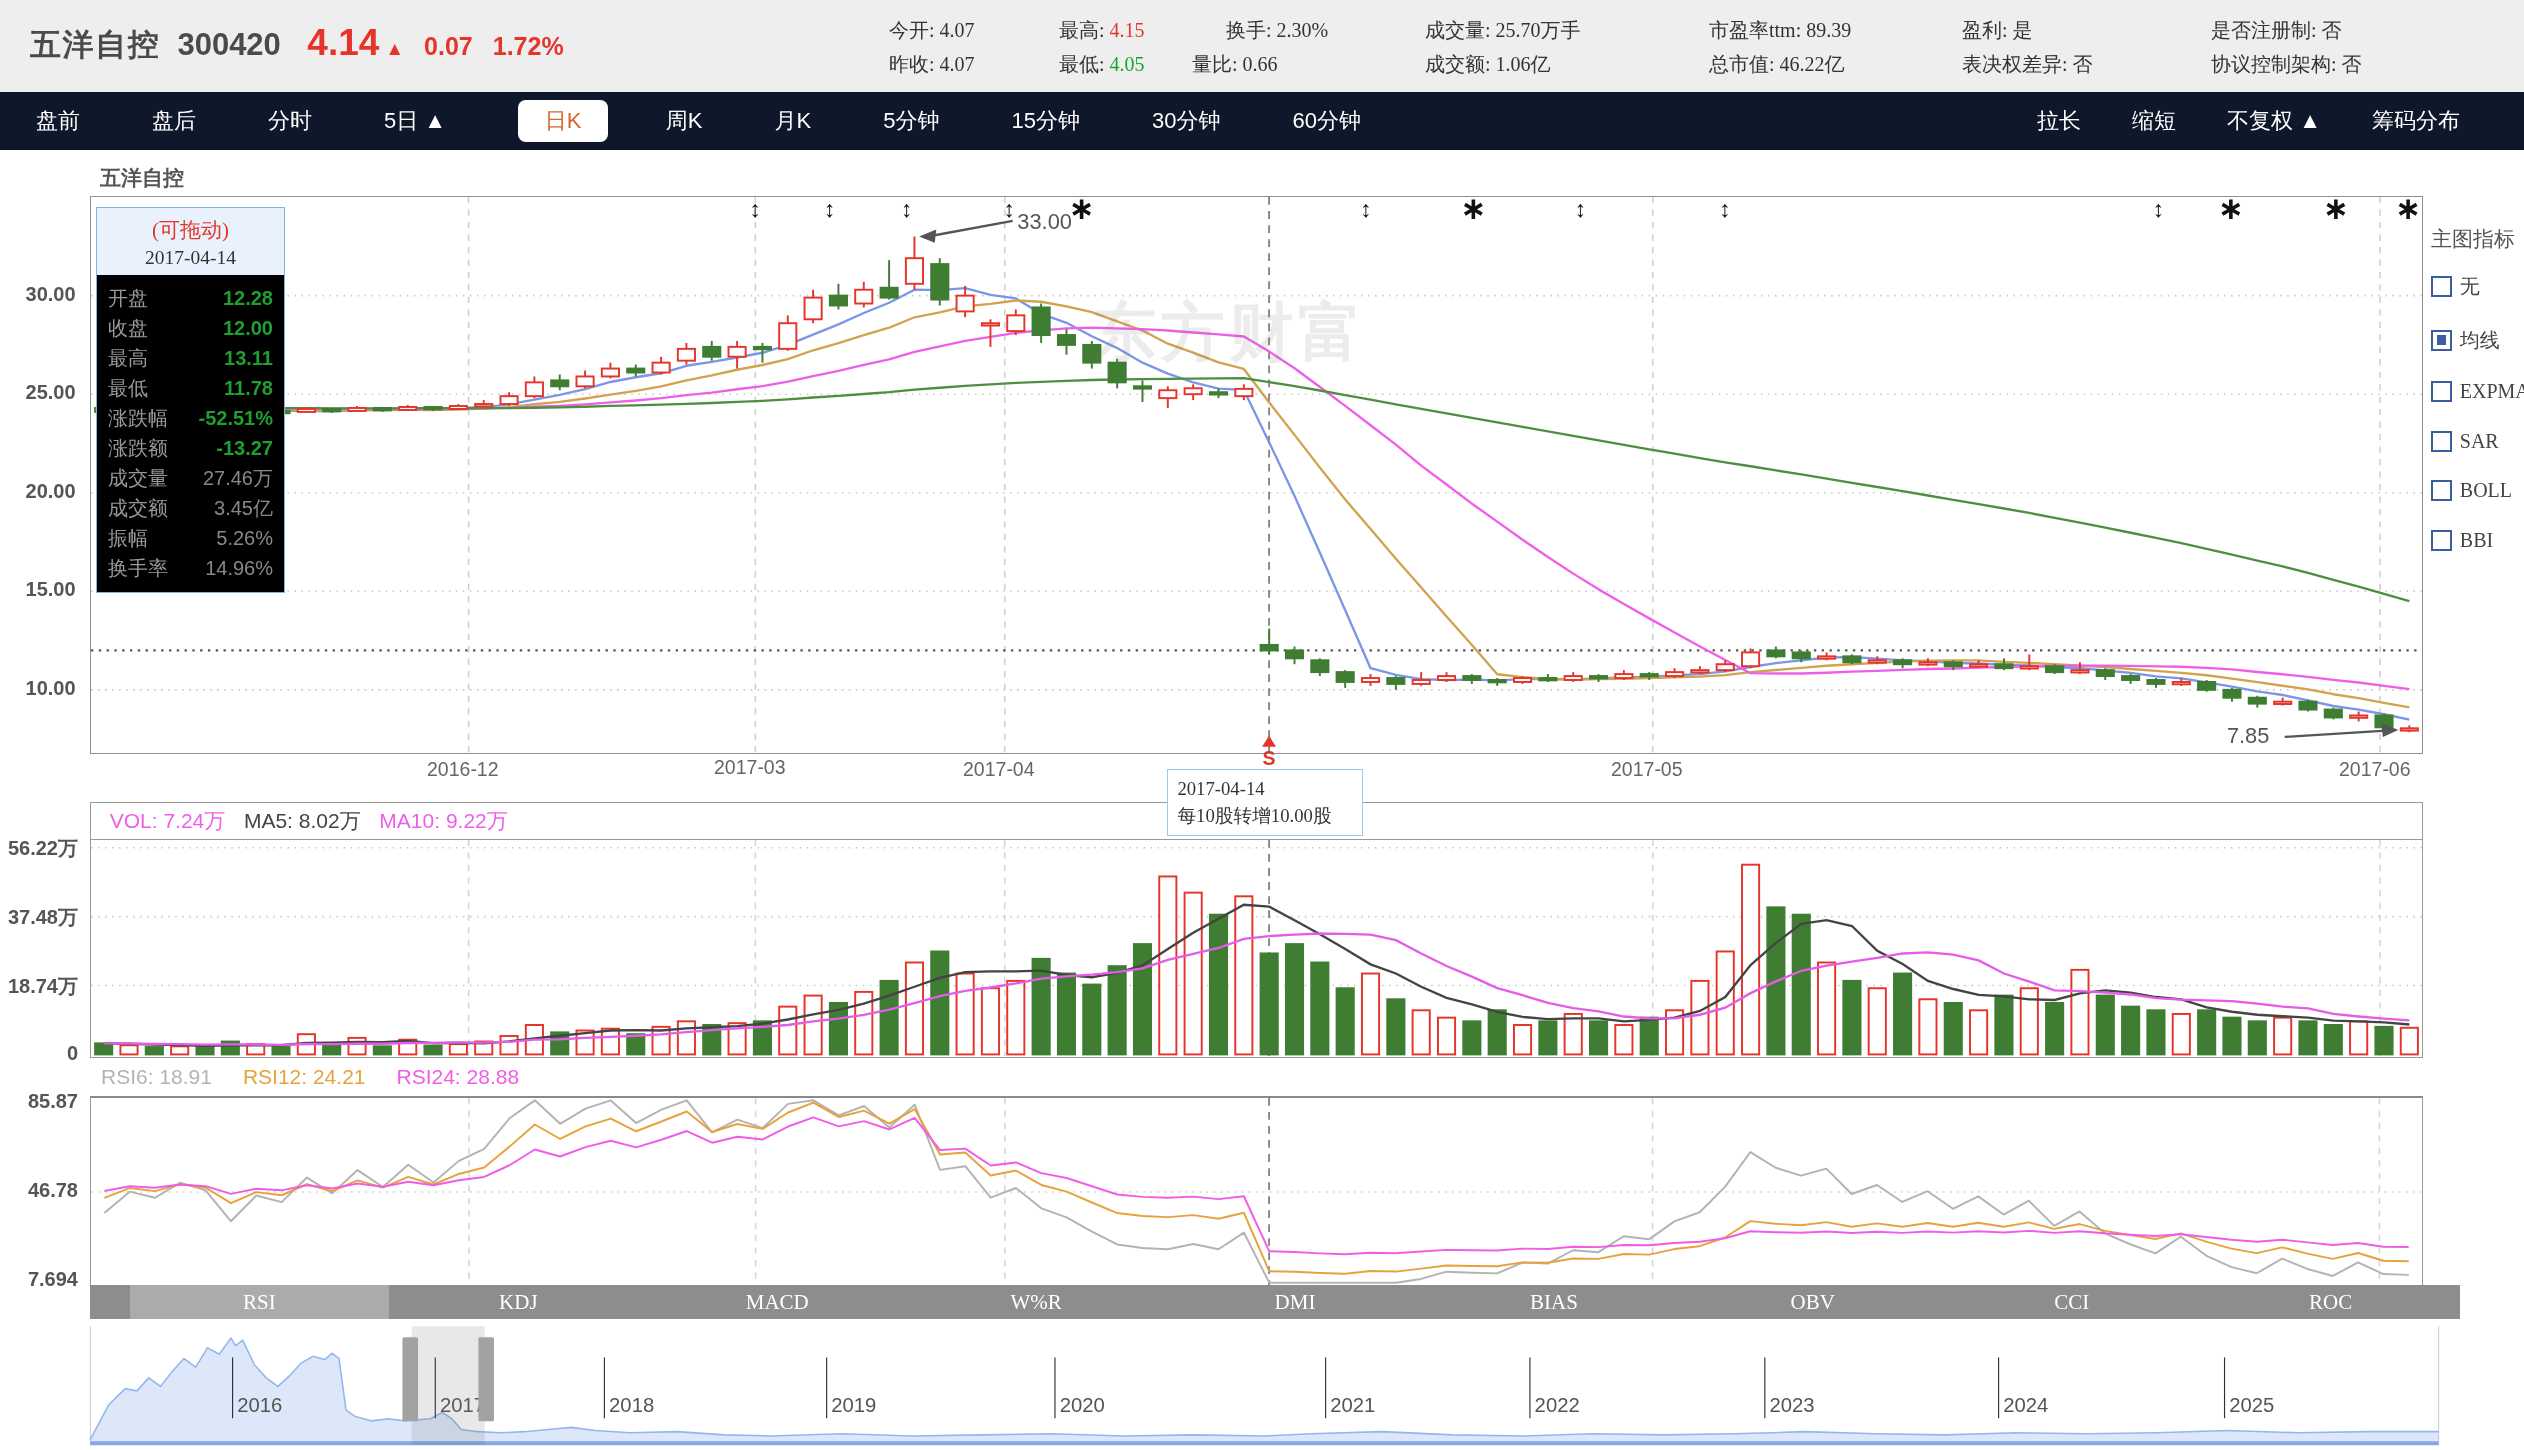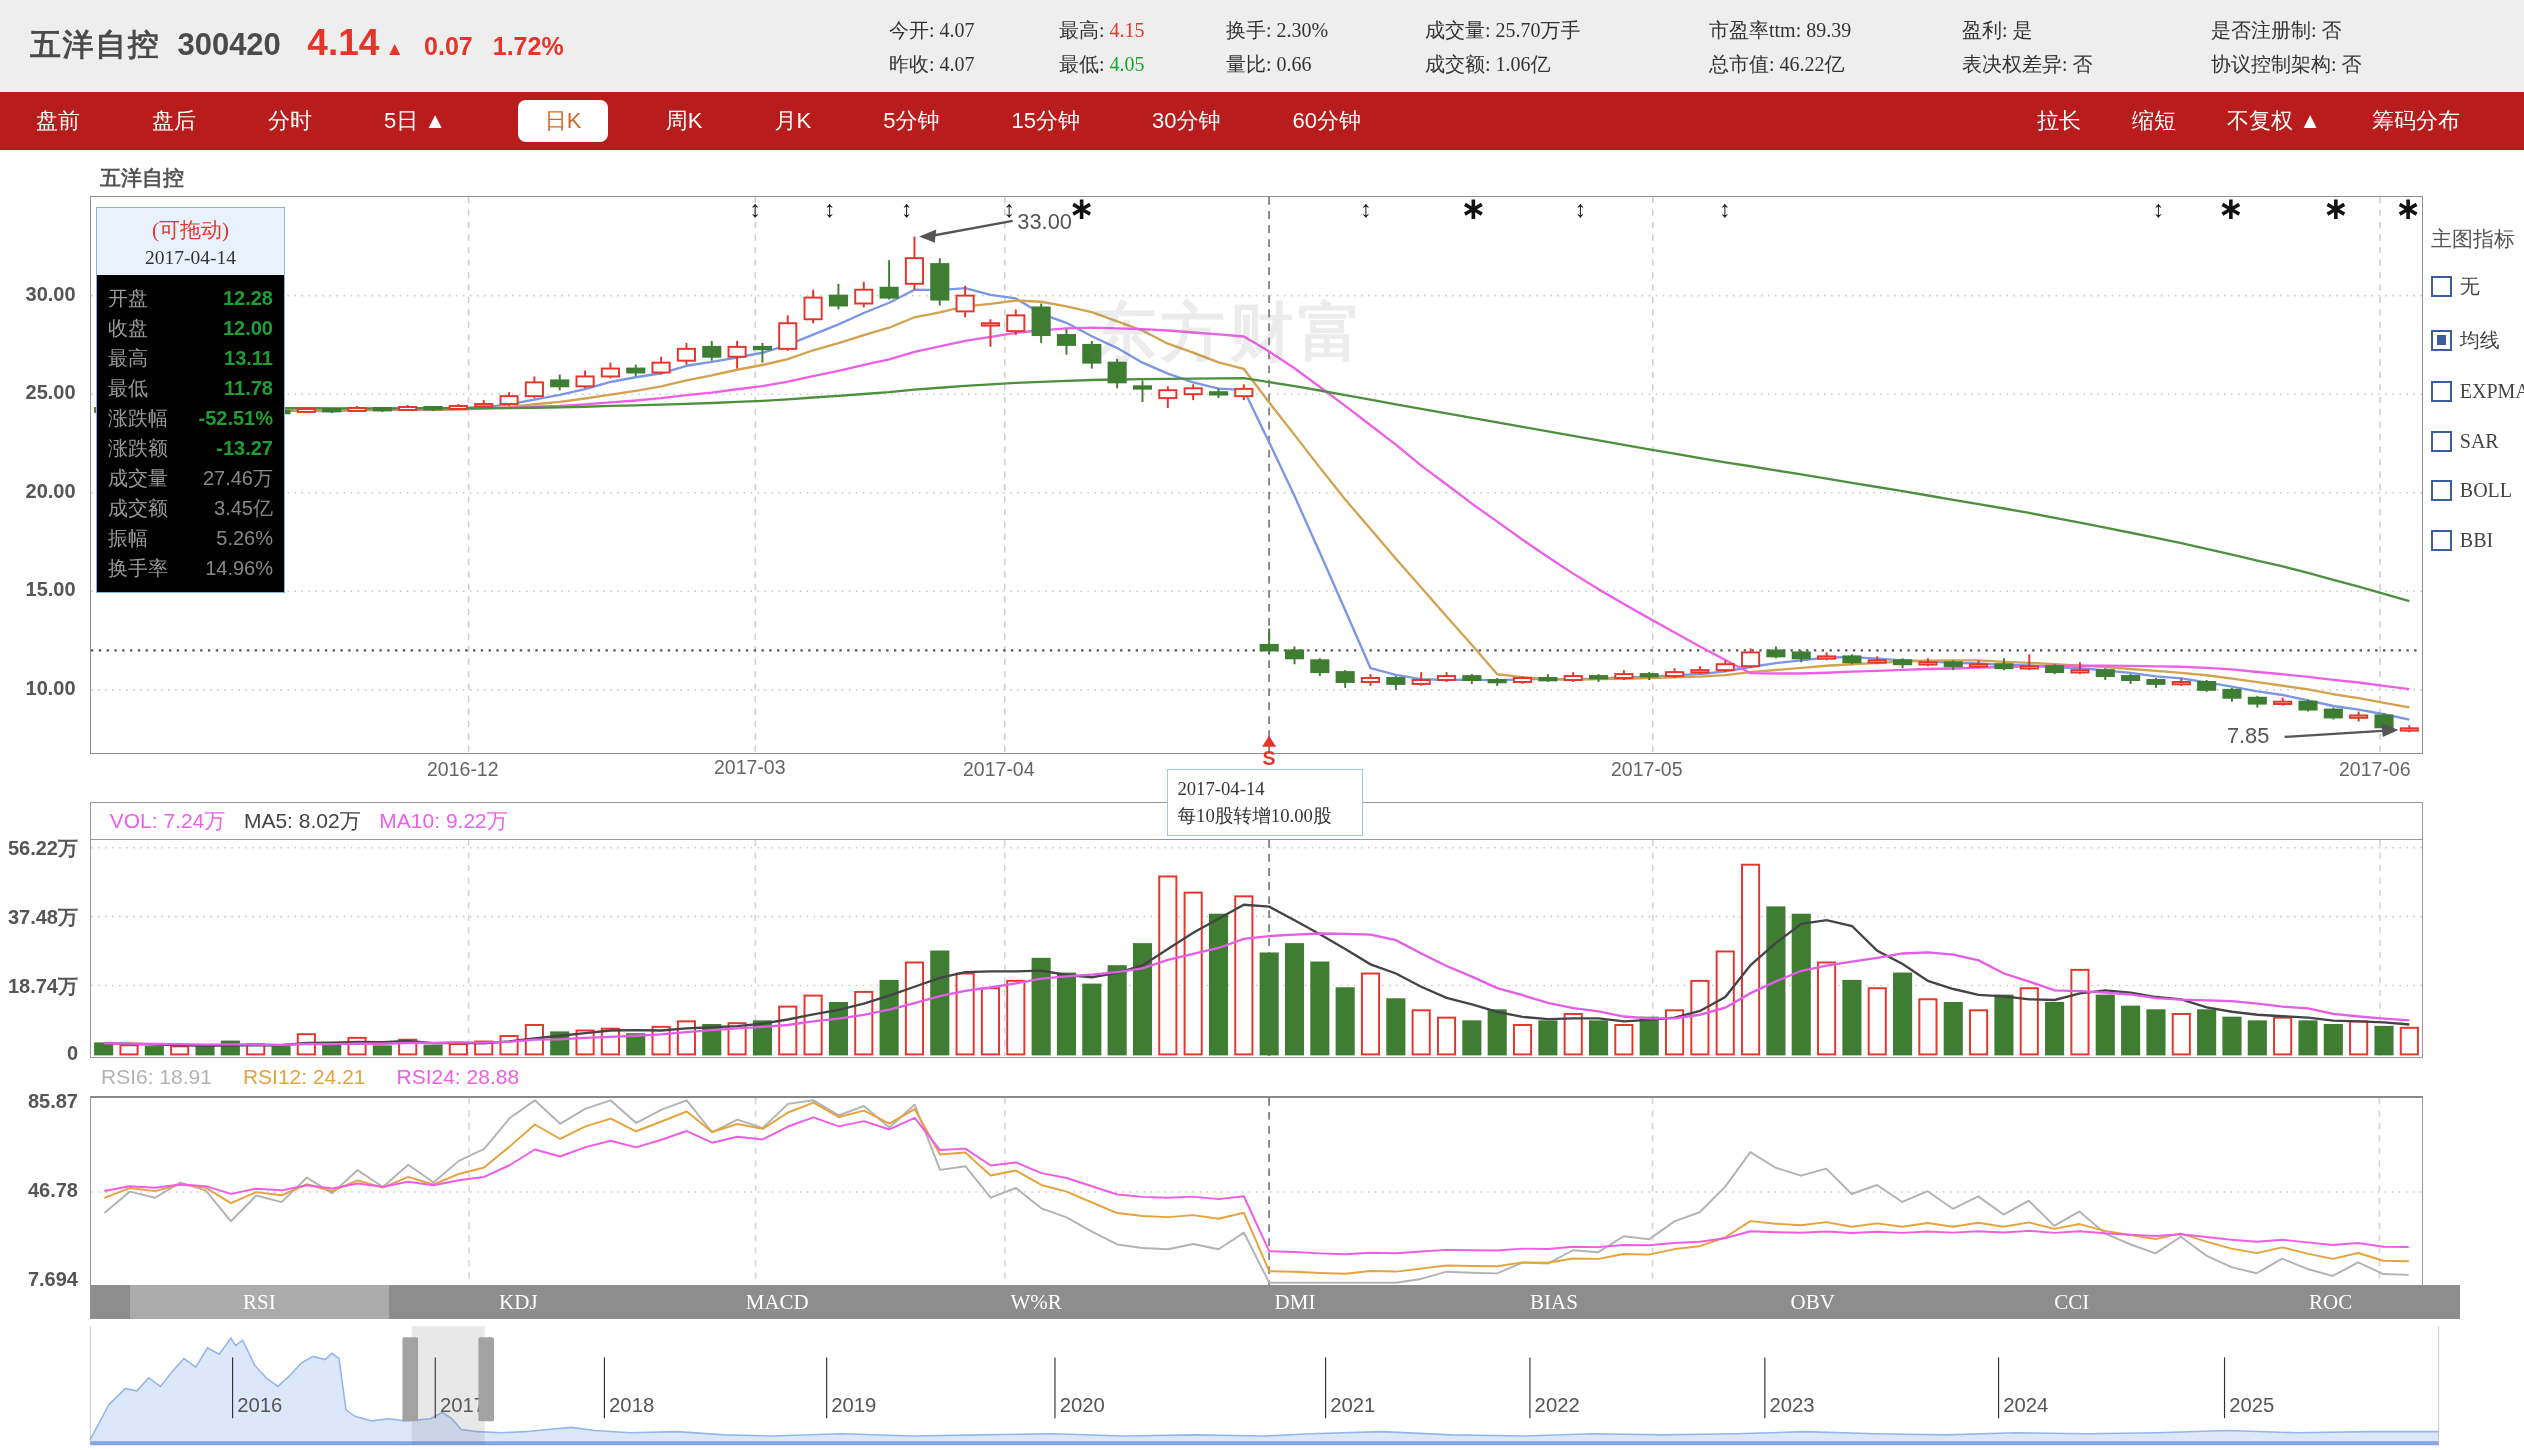--- a/index.html
+++ b/index.html
@@ -10,21 +10,21 @@
   .titleRow{position:absolute;left:30px;top:22px;display:flex;align-items:baseline;}
   .stkName{font-size:31px;font-weight:bold;color:#4a4a4a;letter-spacing:1.6px;}
   .stkCode{font-size:31px;font-weight:bold;color:#4a4a4a;margin-left:17px;}
   .stkPx{font-size:37px;font-weight:bold;color:#e5352b;margin-left:26.5px;}
   .stkArr{font-size:18.7px;color:#e5352b;margin-left:6.2px;}
   .stkChg{font-size:25px;font-weight:bold;color:#e5352b;margin-left:20px;}
   .statCell{position:absolute;left:0;white-space:nowrap;font-family:"Liberation Serif","DejaVu Serif",serif;
             font-size:20px;color:#333;}
   .statCell .lb{color:#333;}
   
-  .tb{position:absolute;left:0;top:92px;width:2525px;height:58px;background:#b91c1c;display:flex;align-items:center;}
+  .tb{position:absolute;left:0;top:92px;width:2525px;height:58px;background:#0f172a;display:flex;align-items:center;}
   .tbL{display:flex;align-items:center;margin-left:36px;}
   .tbR{display:flex;align-items:center;margin-left:auto;margin-right:65px;}
   .tbItem{color:#fff;font-size:22px;margin-right:72px;cursor:pointer;white-space:nowrap;}
   .tbR .tbItem{margin-right:0;margin-left:51px;}
   .tbItem.active{background:#fff;color:#d2672a;border-radius:7.8px;padding:6.2px 26.5px;margin-right:58px;}
   
   .legendMain{position:absolute;left:100px;top:164px;font-size:21px;color:#555;display:flex;}
   .legendMain .nm{font-weight:bold;color:#555;margin-right:31px;}
   .legendMain span{margin-right:30px;}
   .axl{position:absolute;font-size:20px;font-weight:600;color:#555;text-align:right;width:74px;white-space:nowrap;}
@@ -82,21 +82,21 @@
       <span class="stkArr">▲</span>
       <span class="stkChg">0.07</span>
       <span class="stkChg">1.72%</span>
     </div>
     <div id="stats">
         <div class="statCell" style="left: 889px; top: 17px;"><span class="lb">今开: </span><span style="color: rgb(51, 51, 51);">4.07</span></div>
         <div class="statCell" style="left: 889px; top: 51px;"><span class="lb">昨收: </span><span style="color: rgb(51, 51, 51);">4.07</span></div>
         <div class="statCell" style="left: 1059px; top: 17px;"><span class="lb">最高: </span><span style="color: rgb(229, 53, 43);">4.15</span></div>
         <div class="statCell" style="left: 1059px; top: 51px;"><span class="lb">最低: </span><span style="color: rgb(19, 168, 41);">4.05</span></div>
         <div class="statCell" style="left: 1226px; top: 17px;"><span class="lb">换手: </span><span style="color: rgb(51, 51, 51);">2.30%</span></div>
-        <div class="statCell" style="left: 1226px; top: 51px;"><span class="lb">量比: </span><span style="color: rgb(51, 51, 51);">0.66</span></div>
+        <div class="statCell" style="left: 1192px; top: 51px;"><span class="lb">量比: </span><span style="color: rgb(51, 51, 51);">0.66</span></div>
         <div class="statCell" style="left: 1425px; top: 17px;"><span class="lb">成交量: </span><span style="color: rgb(51, 51, 51);">25.70万手</span></div>
         <div class="statCell" style="left: 1425px; top: 51px;"><span class="lb">成交额: </span><span style="color: rgb(51, 51, 51);">1.06亿</span></div>
         <div class="statCell" style="left: 1709px; top: 17px;"><span class="lb">市盈率ttm: </span><span style="color: rgb(51, 51, 51);">89.39</span></div>
         <div class="statCell" style="left: 1709px; top: 51px;"><span class="lb">总市值: </span><span style="color: rgb(51, 51, 51);">46.22亿</span></div>
         <div class="statCell" style="left: 1962px; top: 17px;"><span class="lb">盈利: </span><span style="color: rgb(51, 51, 51);">是</span></div>
         <div class="statCell" style="left: 1962px; top: 51px;"><span class="lb">表决权差异: </span><span style="color: rgb(51, 51, 51);">否</span></div>
         <div class="statCell" style="left: 2211px; top: 17px;"><span class="lb">是否注册制: </span><span style="color: rgb(51, 51, 51);">否</span></div>
         <div class="statCell" style="left: 2211px; top: 51px;"><span class="lb">协议控制架构: </span><span style="color: rgb(51, 51, 51);">否</span></div>
       </div>
   </div>

